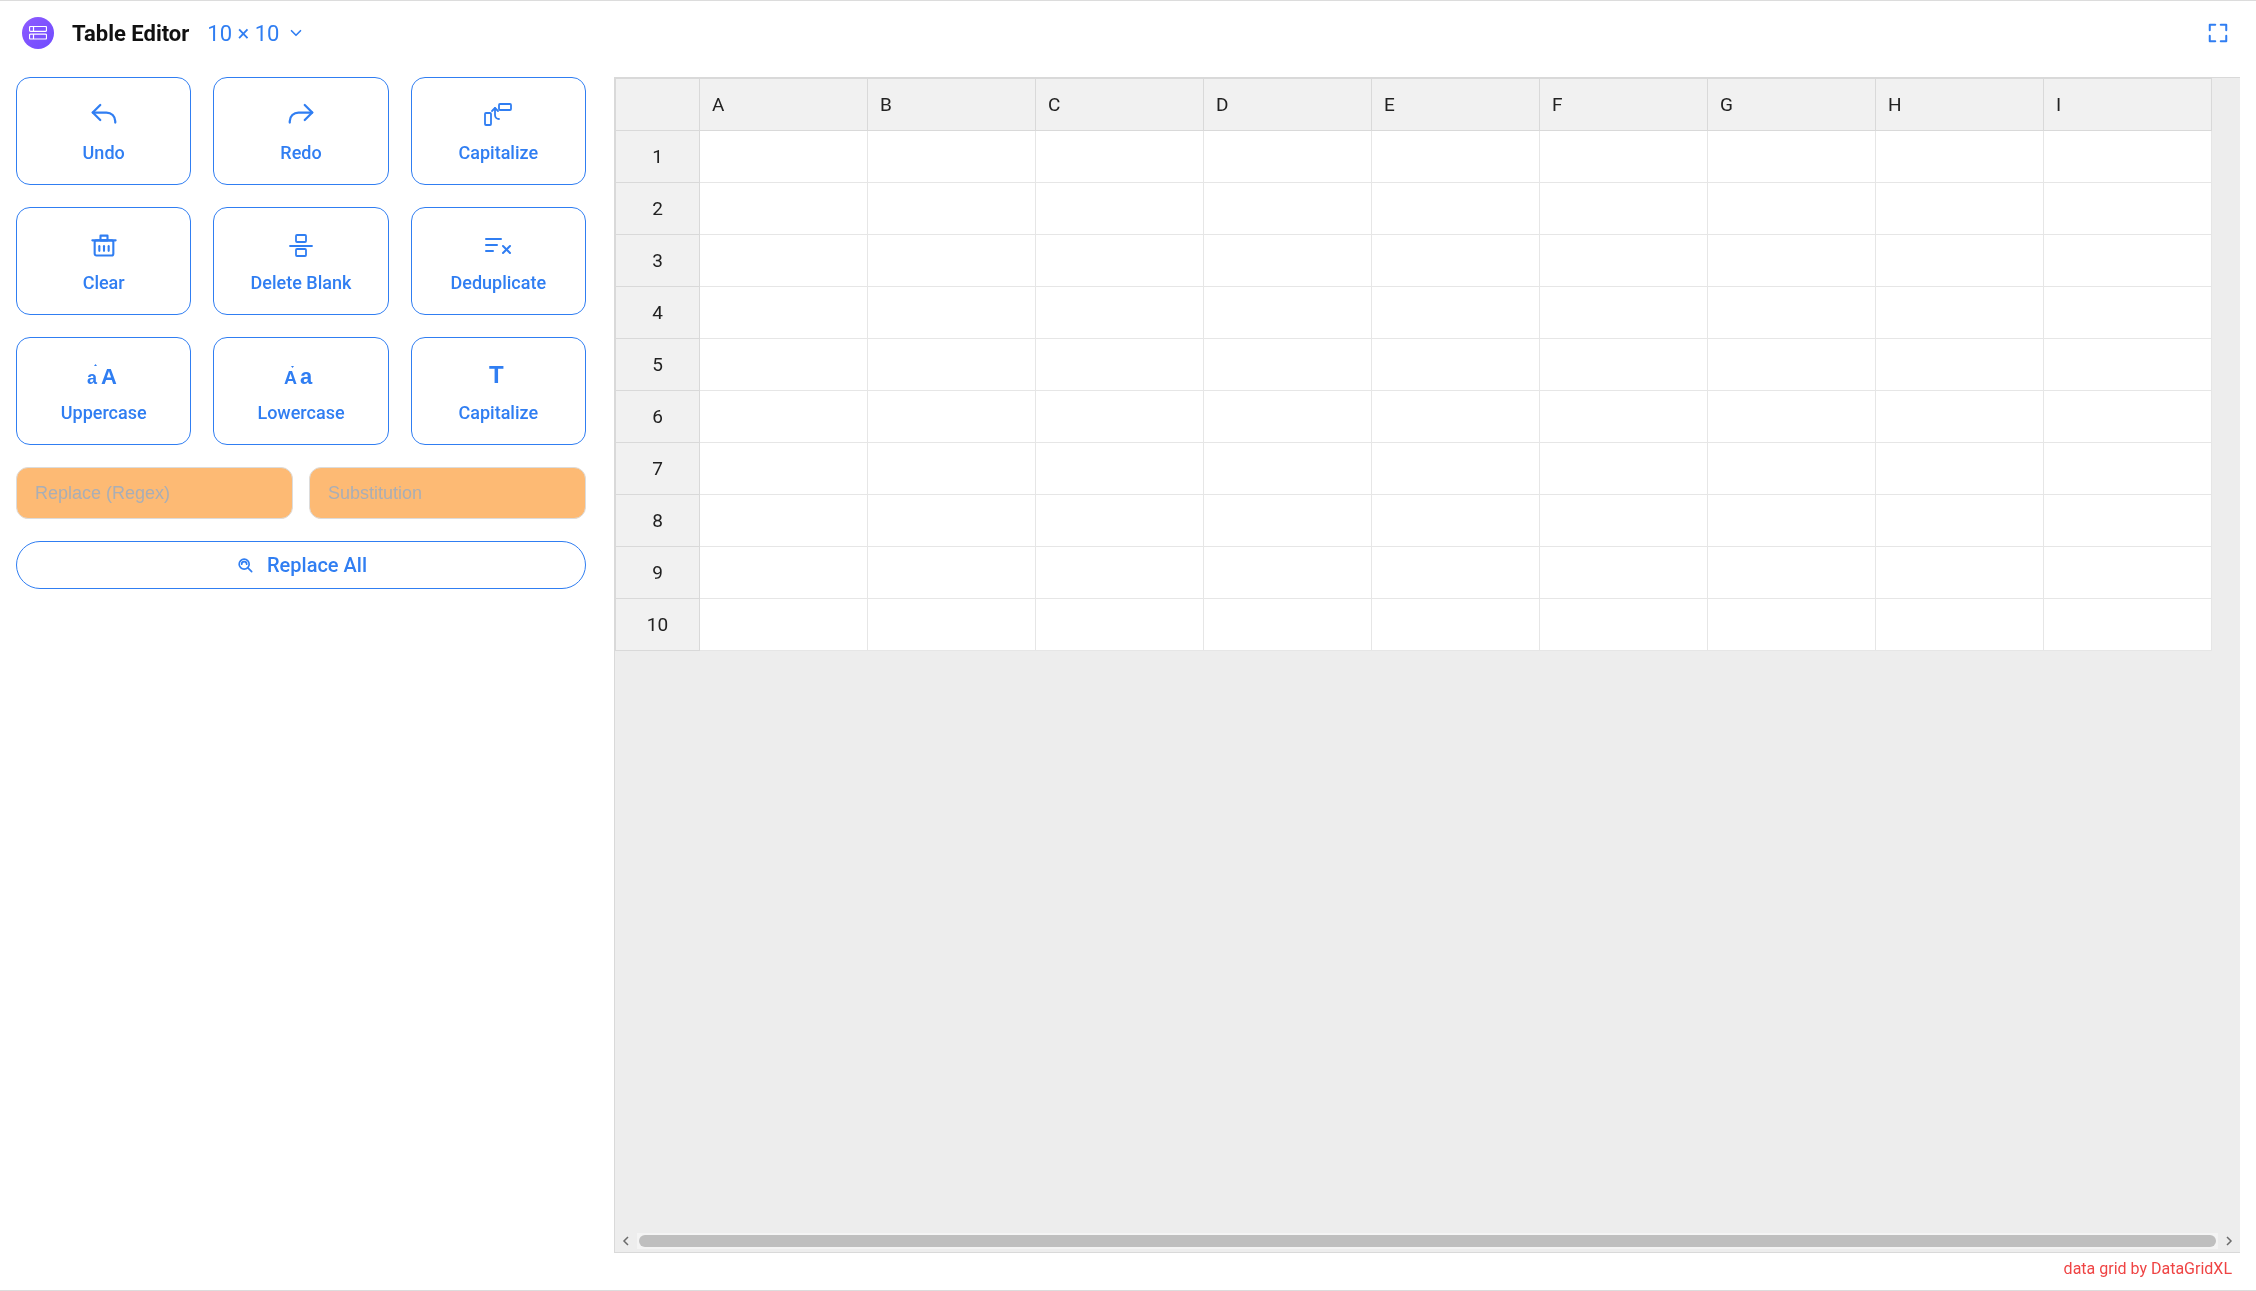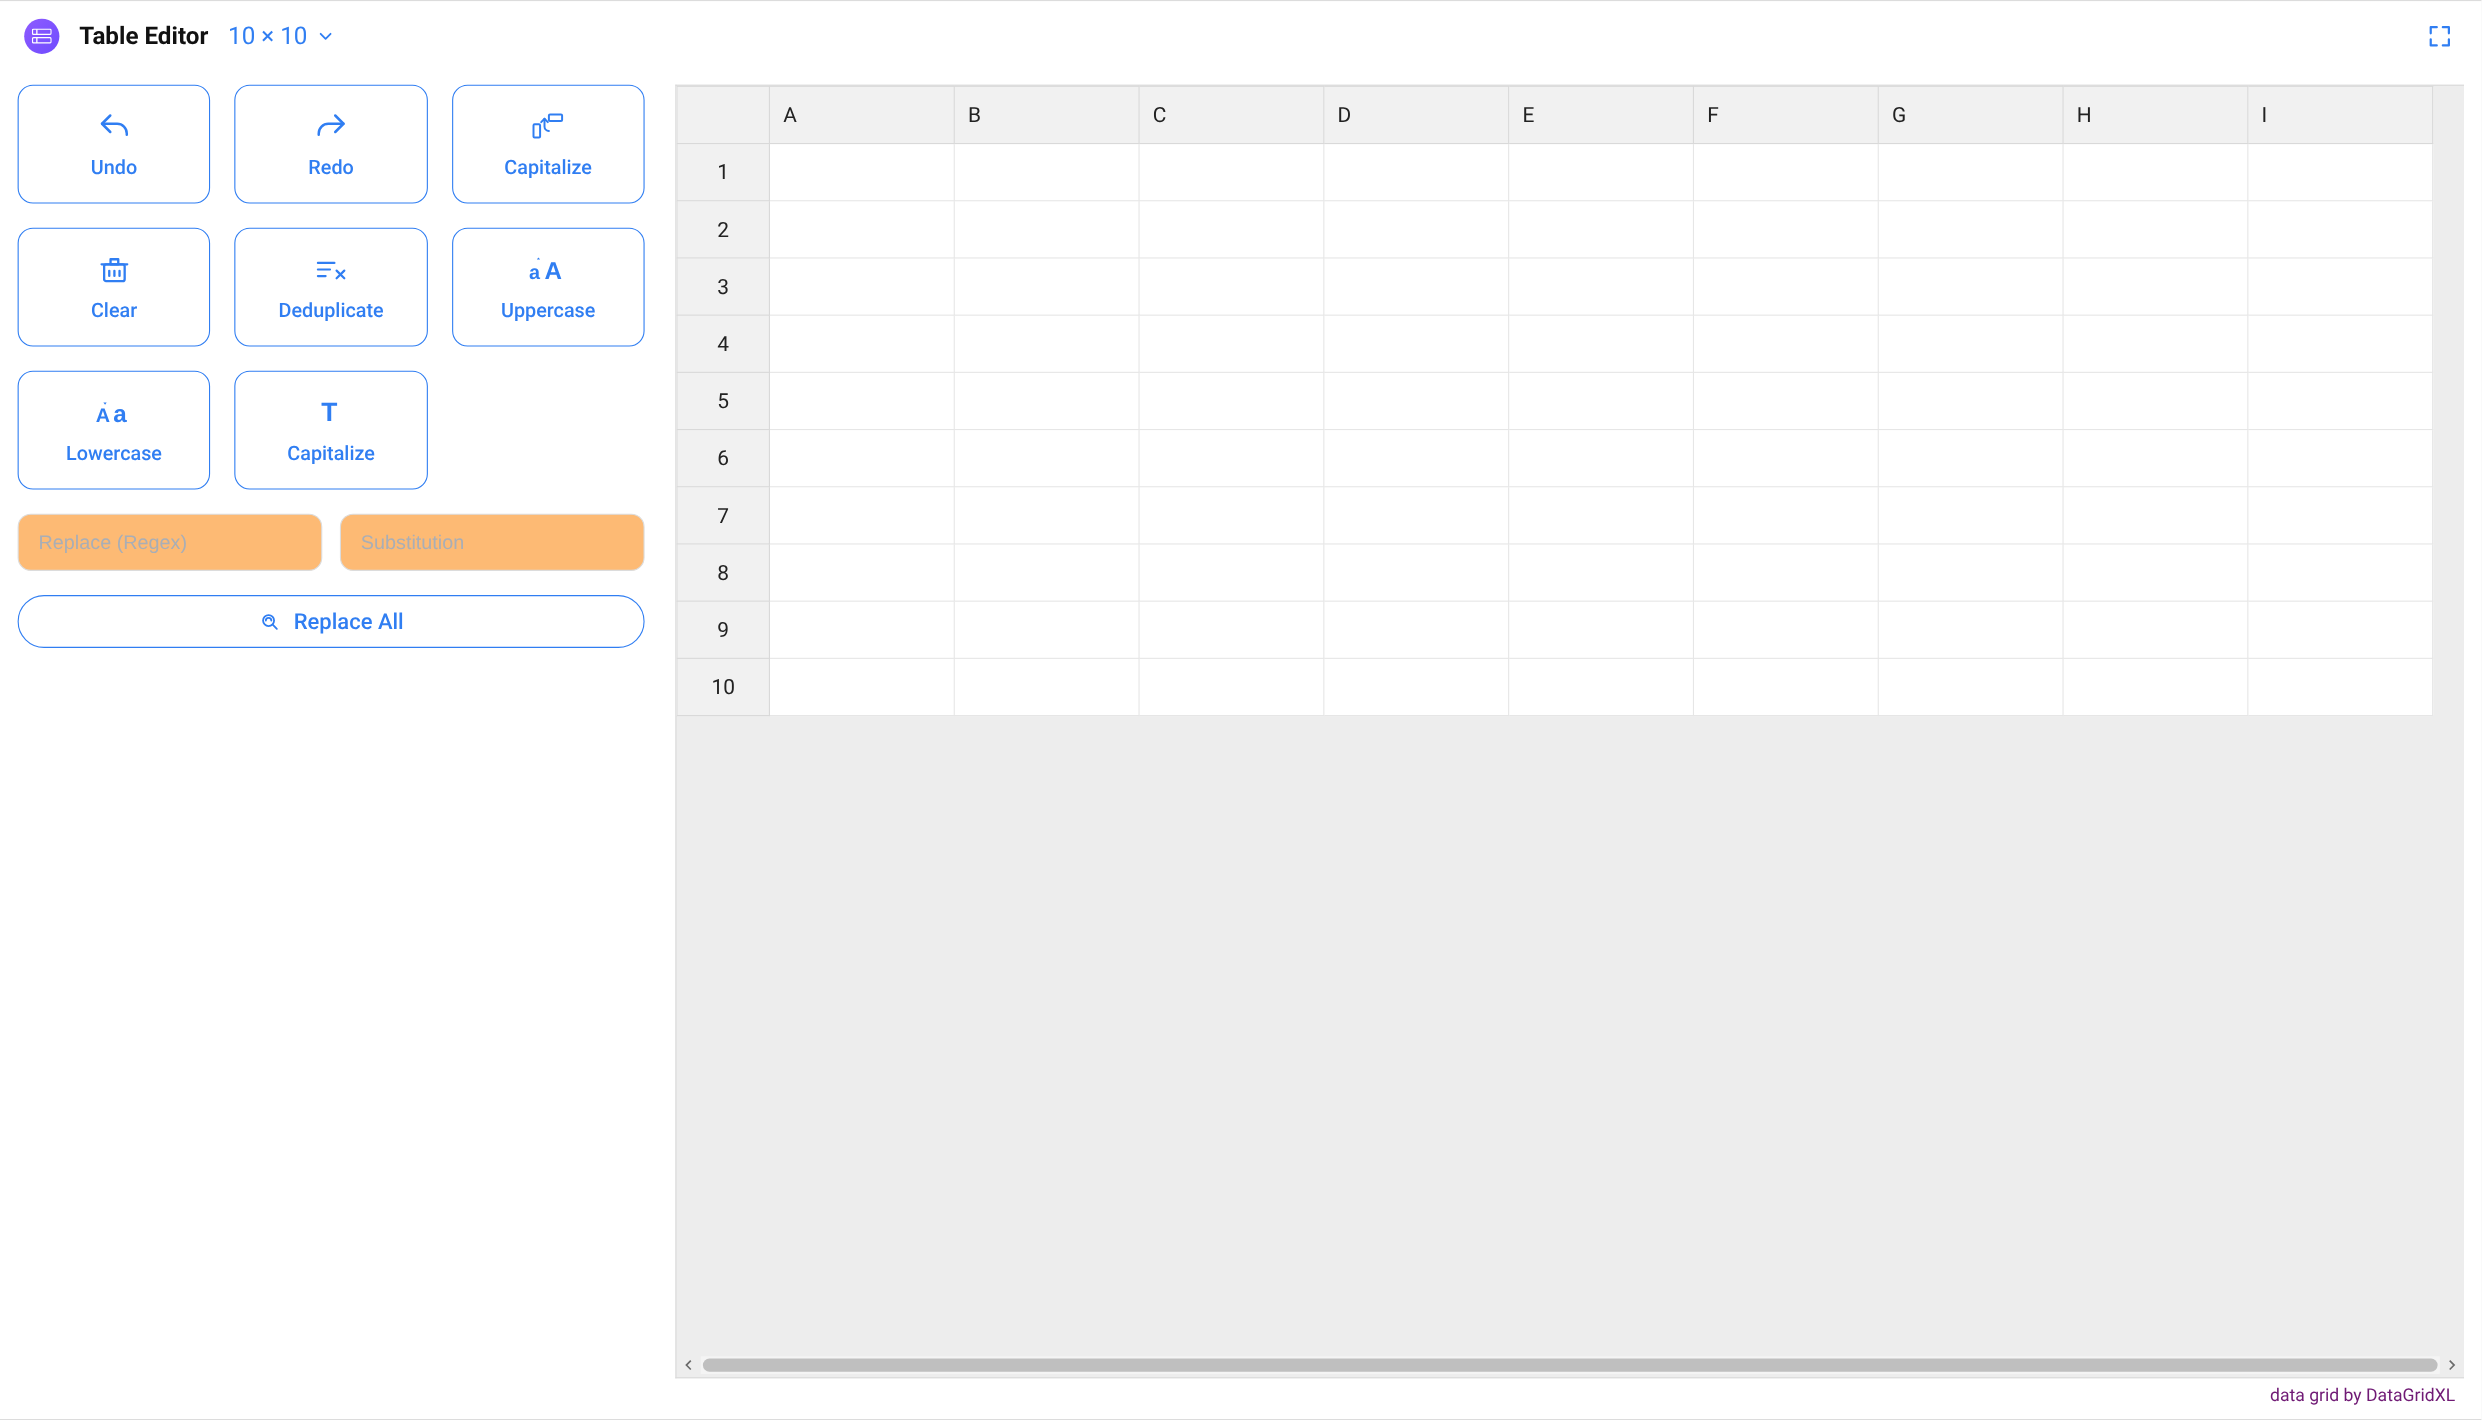--- a/index.html
+++ b/index.html
@@ -170,21 +170,21 @@
     color:#6b6b6b;cursor:pointer;flex:0 0 auto;
   }
   .hscroll .track{
     flex:1;height:16px;background:#f4f4f4;
     display:flex;align-items:center;padding:0 2px;
   }
   .hscroll .thumb{
     height:12px;border-radius:6px;background:#bfbfbf;flex:1;
   }
   .credit{
-    text-align:right;color:#701a75;font-size:16px;padding:6px 8px 10px 0;
+    text-align:right;color:#ef4444;font-size:16px;padding:6px 8px 10px 0;
   }
 </style>
 </head>
 <body>
 
 <div class="app">
 
   <div class="header">
     <div class="logo">
       <svg width="18" height="14" viewBox="0 0 18 14" fill="none">
@@ -256,20 +256,30 @@
               <path d="M9 4h6v4H9z"></path>
                 <path d="M2 8h20"></path>
               <line x1="8" y1="13" x2="8" y2="17"></line>
                 <line x1="12" y1="13" x2="12" y2="17"></line>
                 <line x1="16" y1="13" x2="16" y2="17"></line>
             </svg>
           </span>
           <span>Clear</span>
         </div>
 
+        <div class="tool-btn">
+          <span class="icon">
+            <svg width="30" height="26" viewBox="0 0 30 26" fill="none" stroke="currentColor" stroke-width="1.8" stroke-linecap="round" stroke-linejoin="round">
+              <rect x="10" y="3" width="10" height="7" rx="1"></rect>
+              <line x1="4" y1="14" x2="26" y2="14"></line>
+              <rect x="10" y="17" width="10" height="7" rx="1"></rect>
+            </svg>
+          </span>
+          <span>Delete Blank</span>
+        </div>
 
         <div class="tool-btn">
           <span class="icon">
             <svg width="30" height="24" viewBox="0 0 30 24" fill="none" stroke="currentColor" stroke-width="2" stroke-linecap="round" stroke-linejoin="round">
               <line x1="3" y1="6" x2="18" y2="6"></line>
               <line x1="3" y1="12" x2="14" y2="12"></line>
               <line x1="3" y1="18" x2="10" y2="18"></line>
               <line x1="20" y1="13" x2="27" y2="20"></line>
                 <line x1="27" y1="13" x2="20" y2="20"></line>
             </svg>

